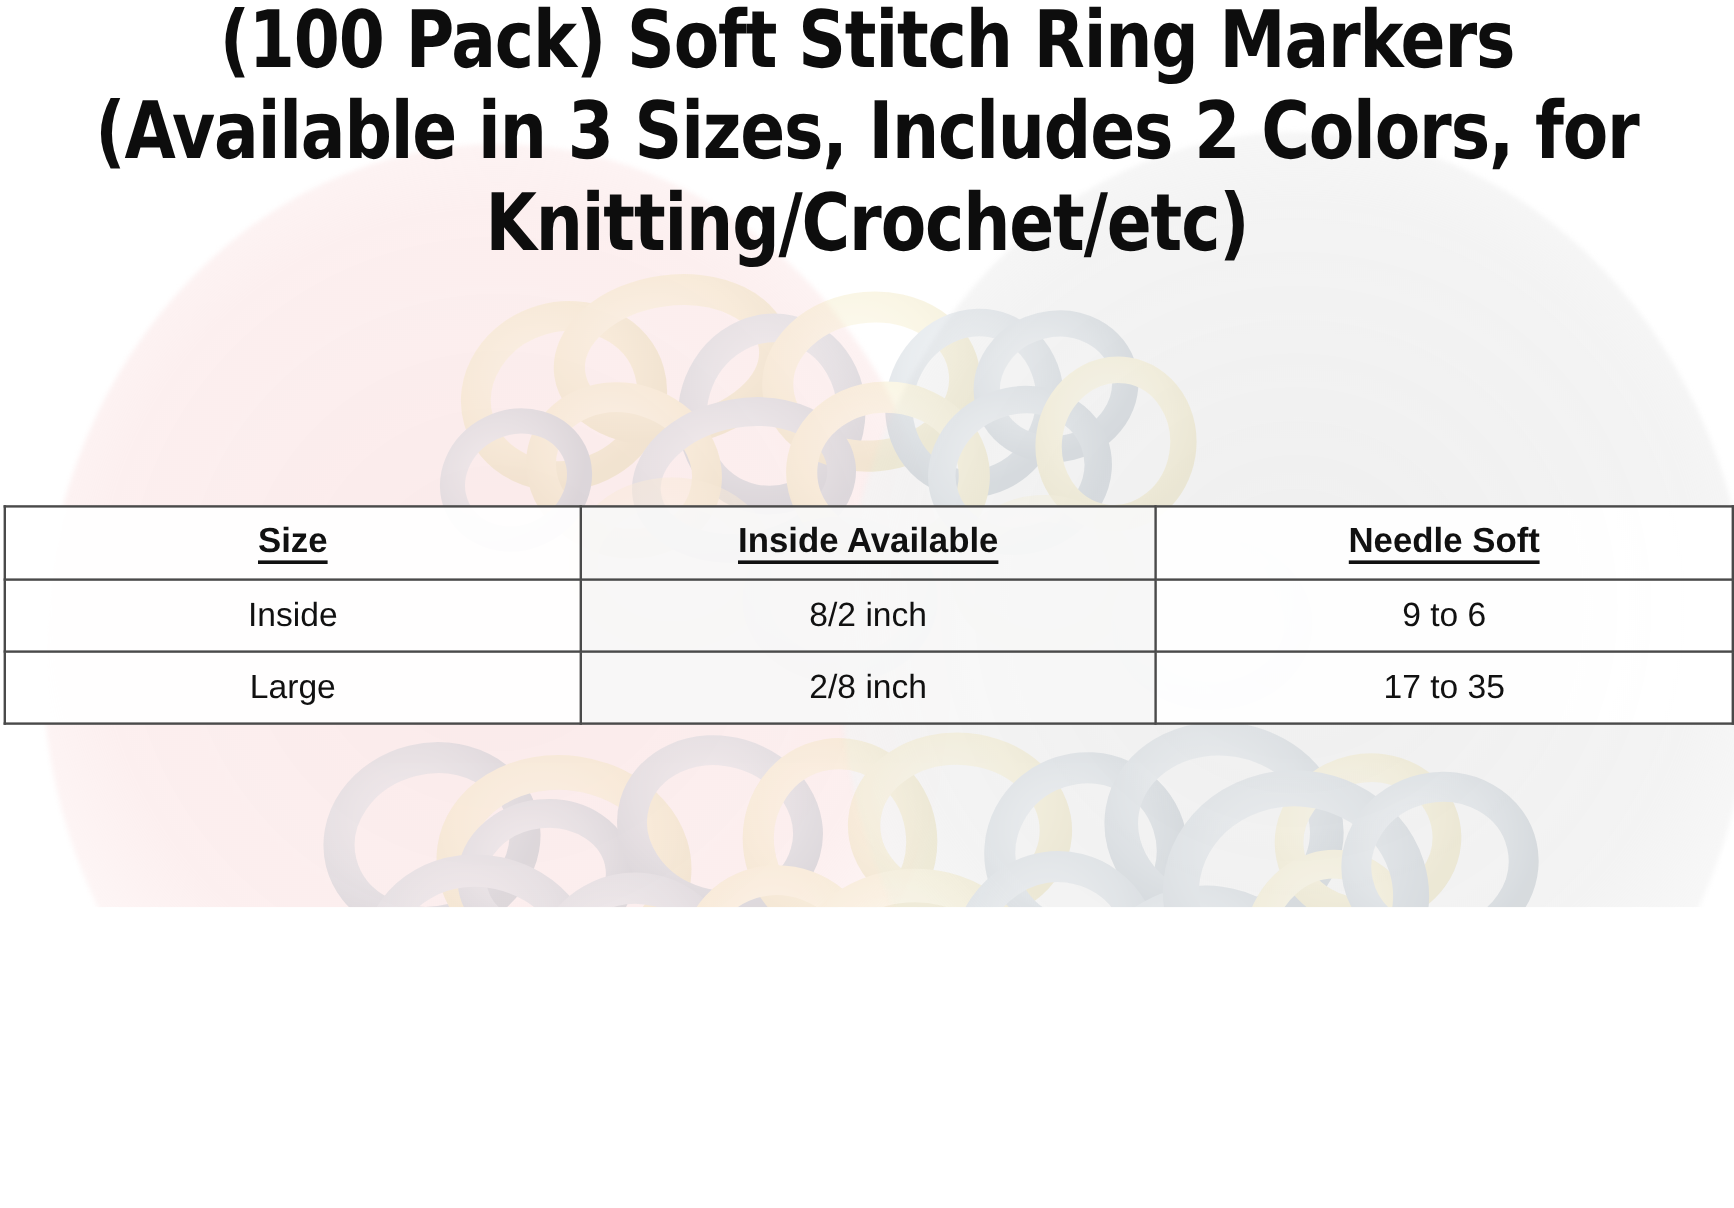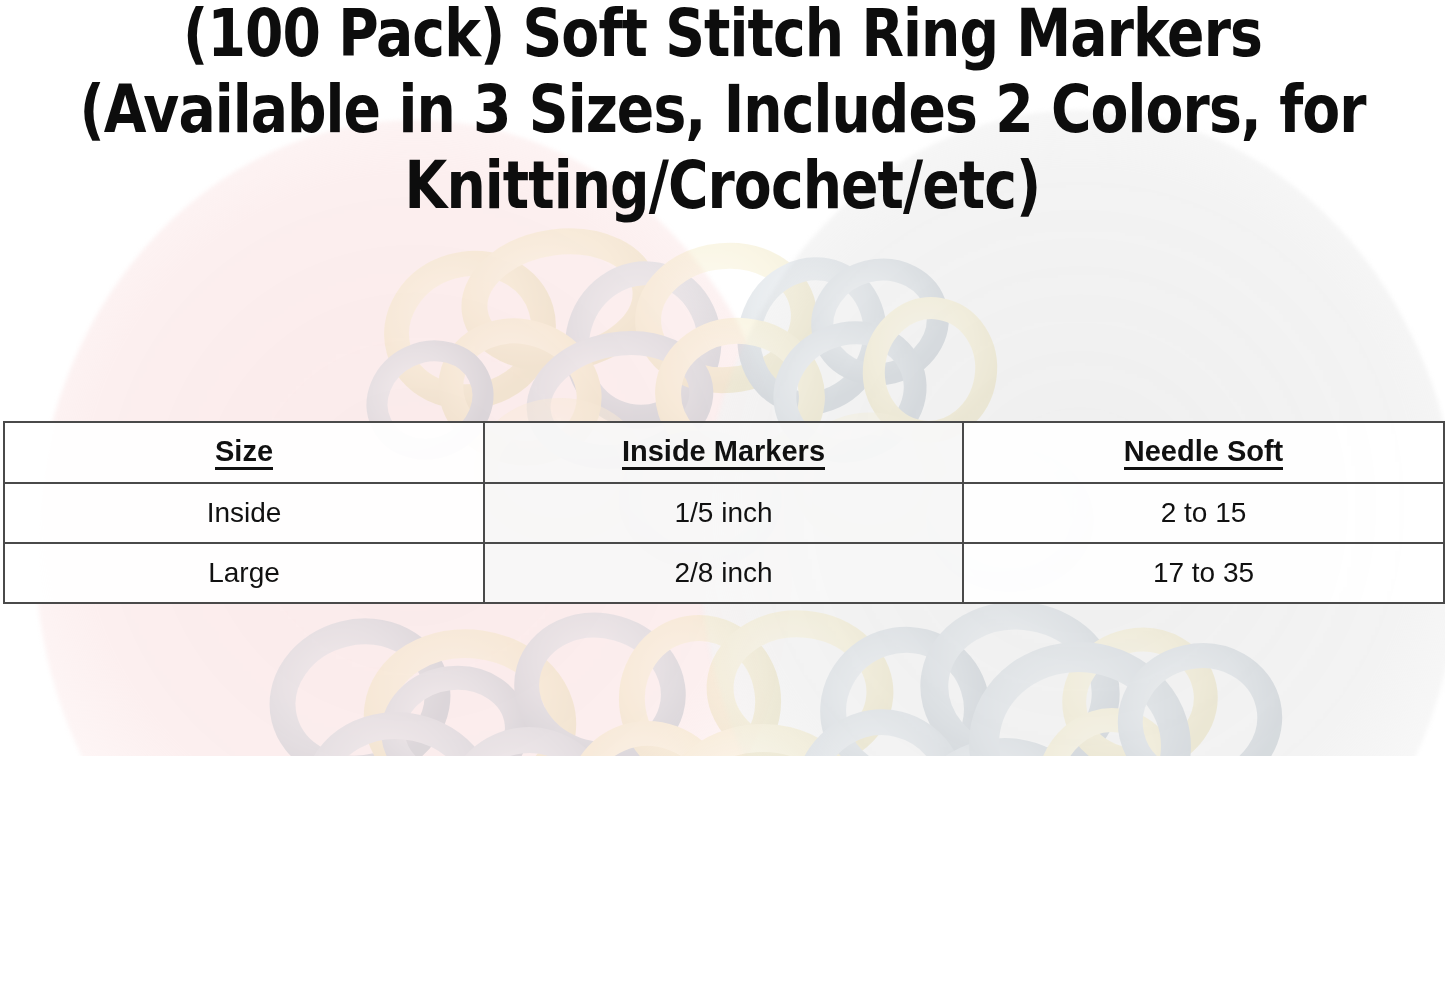--- a/index.html
+++ b/index.html
@@ -209,32 +209,32 @@
       <col class="col-size">
       <col class="col-dia">
       <col class="col-ndl">
     </colgroup>
     <thead>
       <tr>
         <th class="cell-white">
           <span class="hdr">Size</span>
         </th>
         <th class="cell-tint">
-          <span class="hdr">Inside Markers</span>
+          <span class="hdr">Inside Available</span>
         </th>
         <th class="cell-white">
           <span class="hdr">Needle Soft</span>
         </th>
       </tr>
     </thead>
     <tbody>
       <tr>
         <td class="cell-white">Inside</td>
-        <td class="cell-tint">1/5 inch</td>
-        <td class="cell-white">2 to 15</td>
+        <td class="cell-tint">8/2 inch</td>
+        <td class="cell-white">9 to 6</td>
       </tr>
       <tr>
         <td class="cell-white">Large</td>
         <td class="cell-tint">2/8 inch</td>
         <td class="cell-white">17 to 35</td>
       </tr>
     </tbody>
   </table>
 
 </div>

